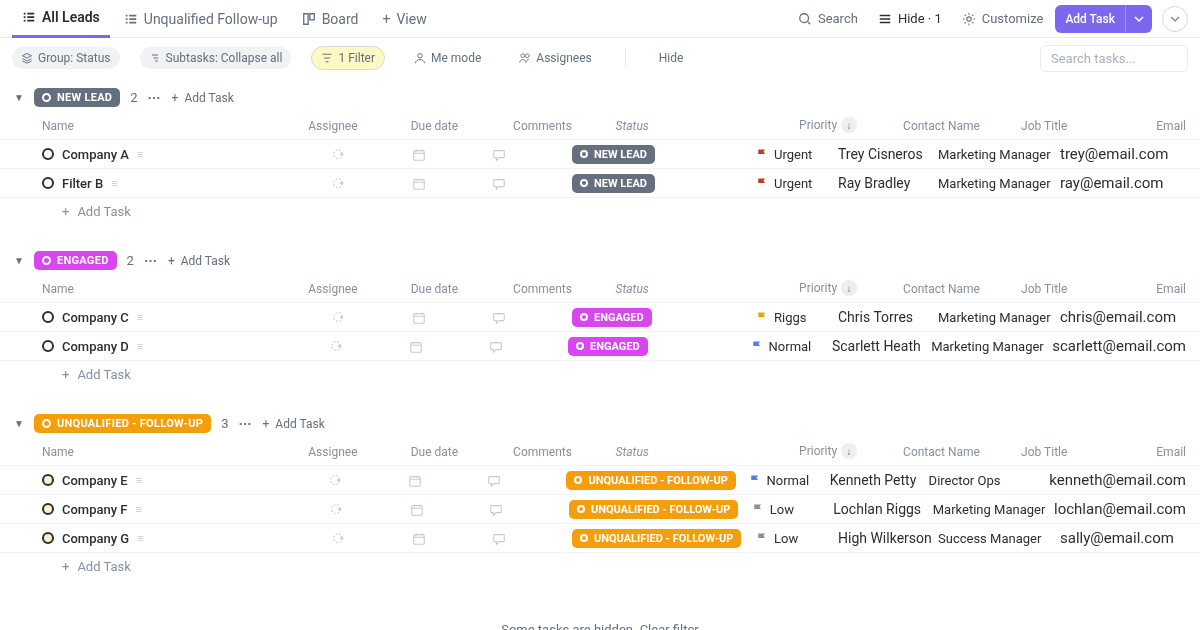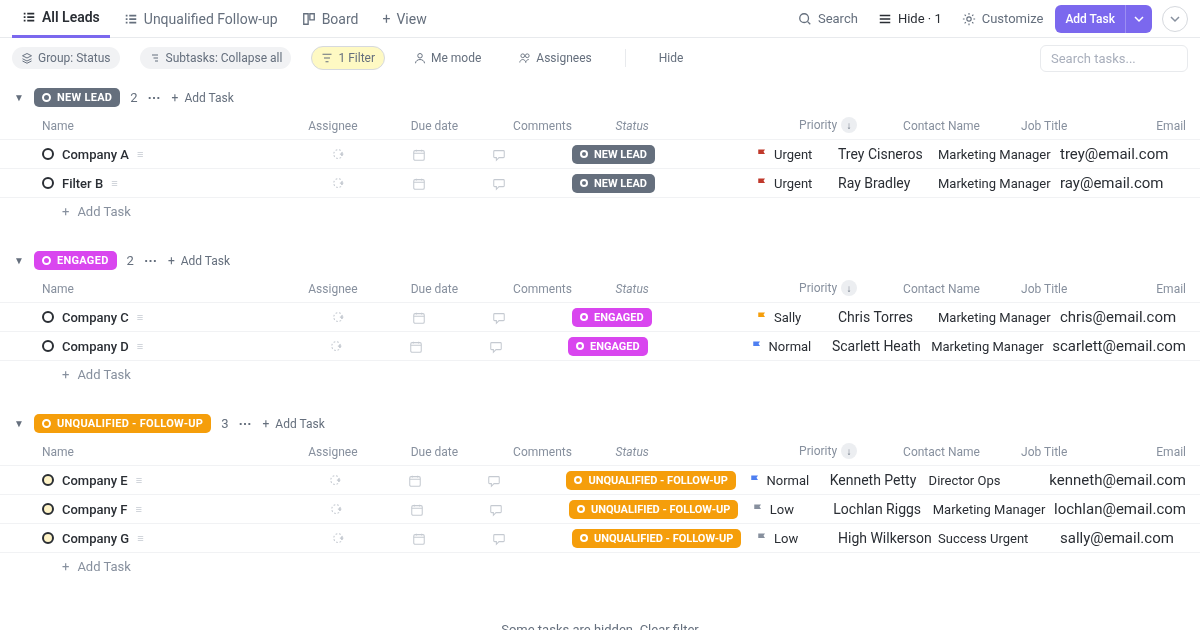--- a/index.html
+++ b/index.html
@@ -336,21 +336,21 @@
             <path d="M3 3h10a1 1 0 011 1v6a1 1 0 01-1 1H8l-3 3v-3H3a1 1 0 01-1-1V4a1 1 0 011-1z" fill="none" stroke="currentColor" stroke-width="1.2"></path>
           </svg></div>
         <div class="rstatus"><span class="status-chip engaged">
             <span class="cdot"></span>
             <span>ENGAGED</span>
           </span></div>
         <div class="rprio">
           <svg class="flag high" viewBox="0 0 16 16">
             <path d="M3 2v12M3 2h9l-2 3 2 3H3"></path>
           </svg>
-          <span>Sally</span>
+          <span>Riggs</span>
         </div>
         <div class="rcontact">Chris Torres</div>
         <div class="rjob">Marketing Manager</div>
         <div class="remail">chris@email.com</div>
       </div>
       <div class="row">
         <div class="rname">
           <span class="status-ring ring-eng"></span>
           <span class="company">Company D</span>
           <span class="drag">≡</span>
@@ -497,21 +497,21 @@
             <span class="cdot"></span>
             <span>UNQUALIFIED - FOLLOW-UP</span>
           </span></div>
         <div class="rprio">
           <svg class="flag low" viewBox="0 0 16 16">
             <path d="M3 2v12M3 2h9l-2 3 2 3H3"></path>
           </svg>
           <span>Low</span>
         </div>
         <div class="rcontact">High Wilkerson</div>
-        <div class="rjob">Success Urgent</div>
+        <div class="rjob">Success Manager</div>
         <div class="remail">sally@email.com</div>
       </div>
       <div class="addrow">
         <span>+</span>
         <span>Add Task</span>
       </div>
     </div>
   </div>
 
 <div class="footer">

